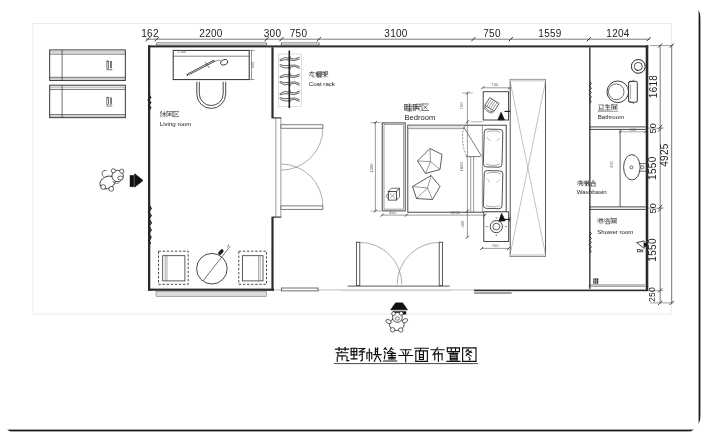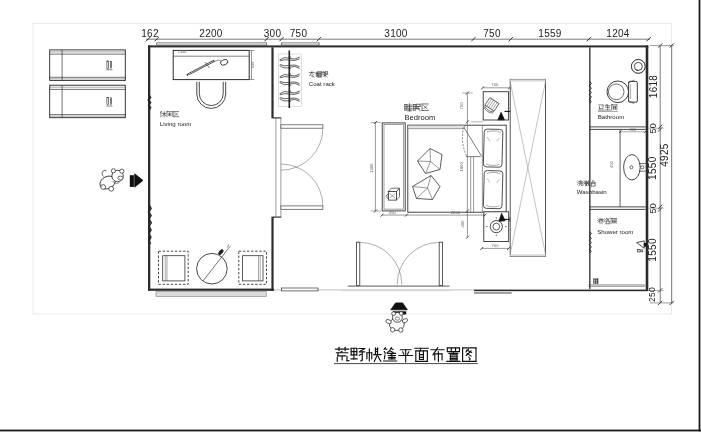--- a/index.html
+++ b/index.html
@@ -1,14 +1,14 @@
 <!DOCTYPE html>
 <html><head><meta charset="utf-8"><style>
 html,body{margin:0;padding:0;background:#fff;}
-#page{position:relative;width:701px;height:434px;overflow:hidden;}
+#page{position:relative;width:701px;height:434px;overflow:hidden;border-radius:20px;}
 </style></head><body>
 <div id="page">
 <svg width="701" height="434" viewBox="0 0 701 434">
 <rect width="701" height="434" fill="#ffffff"></rect>
 <rect x="33" y="23.5" width="638.5" height="290.5" stroke="#ebebeb" stroke-width="1.0" fill="none"></rect>
 <rect x="698.6" y="0" width="1.8" height="431.4" fill="#1a1a1a"></rect>
 <rect x="0" y="429.6" width="701" height="1.8" fill="#1a1a1a"></rect>
 <line x1="146" y1="39.2" x2="650" y2="39.2" stroke="#444" stroke-width="0.7" stroke-linecap="butt"></line>
 <line x1="145.9" y1="41.300000000000004" x2="150.1" y2="37.1" stroke="#222" stroke-width="0.9" stroke-linecap="butt"></line>
 <line x1="154.6" y1="41.300000000000004" x2="158.79999999999998" y2="37.1" stroke="#222" stroke-width="0.9" stroke-linecap="butt"></line>

